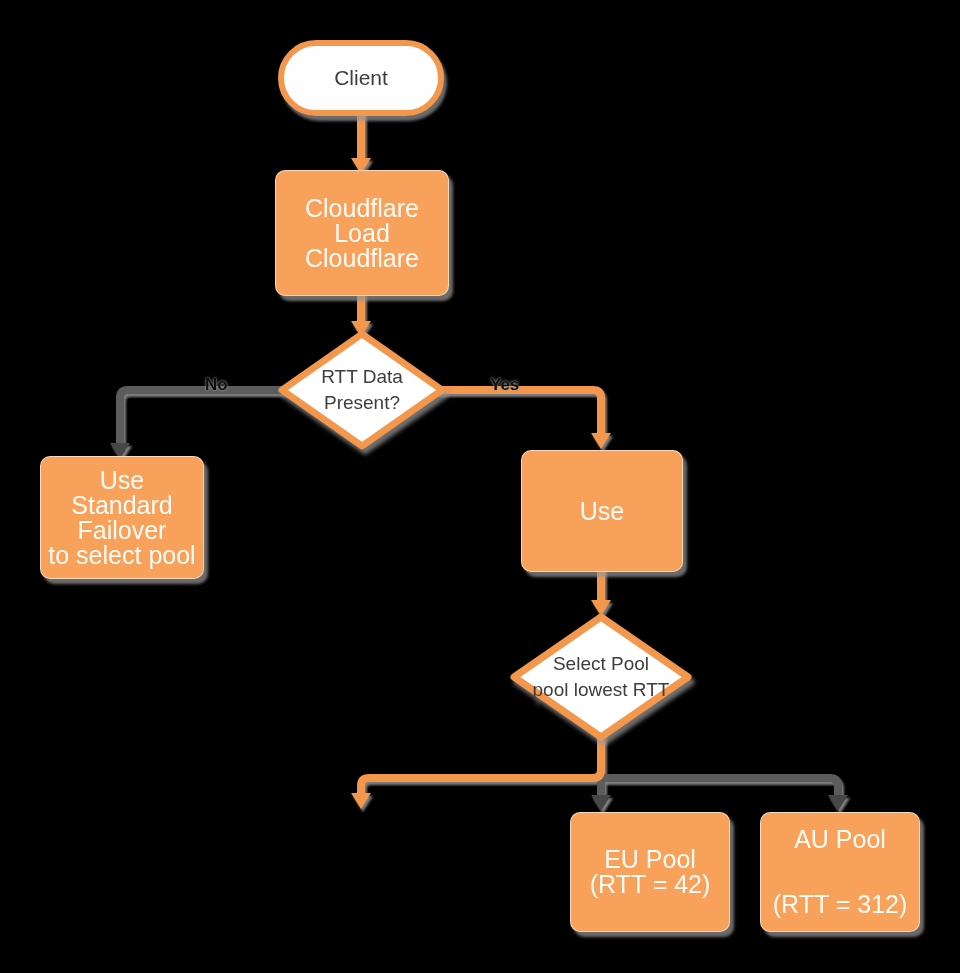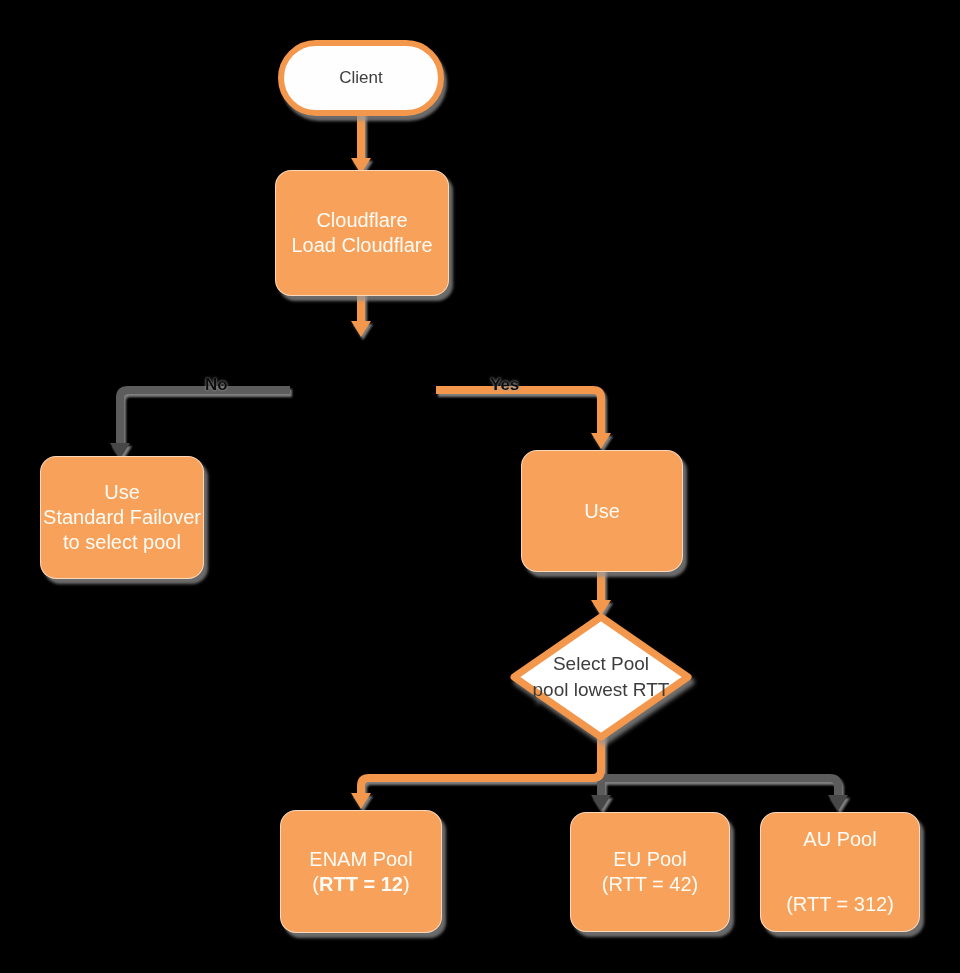--- a/index.html
+++ b/index.html
@@ -32,31 +32,31 @@
 
   
   .node{
     position:absolute;z-index:1;
     display:flex;flex-direction:column;align-items:center;justify-content:center;
     text-align:center;
   }
   .rect{
     background:var(--orange-fill);
     border:1.5px solid rgba(250,246,238,0.65);
-    border-radius:16px;
+    border-radius:10px;
     color:var(--text-light);
-    font-size:20px;line-height:25px;
+    font-size:25px;line-height:25px;
     box-shadow:4px 5px 3px rgba(148,148,148,0.72);
   }
   .pill{
     background:#FEFEFE;
     border:6px solid var(--orange-line);
     border-radius:40px;
     color:var(--text-dark);
-    font-size:17px;
+    font-size:21px;
     box-shadow:3px 5px 3px rgba(148,148,148,0.72);
   }
   #client{left:278px;top:40px;width:154px;height:64px;}
   #lb-box{left:275px;top:170px;width:172px;height:124px;}
   #failover-box{left:40px;top:456px;width:162px;height:121px;}
   #dynamic-box{left:521px;top:450px;width:160px;height:120px;}
   #enam-box{left:280px;top:810px;width:160px;height:121px;}
   #eu-box{left:522px;top:812px;width:158px;height:118px;margin-left:48px;}
   #au-box{left:760px;top:812px;width:158px;height:118px;gap:40px;}
 
@@ -116,45 +116,46 @@
 
   <div class="node pill" id="client">
     <div>Client</div>
   </div>
 
   <div class="node rect" id="lb-box">
     <div>Cloudflare</div>
     <div>Load Cloudflare</div>
   </div>
 
+  <div class="diamond-wrap" id="rtt-diamond">
+    <svg width="172" height="124" viewBox="0 0 172 124">
+      <polygon class="shape-fill" points="86,6 166,62 86,118 6,62"></polygon>
+    </svg>
+    <div class="diamond-label">RTT Data</div>
+    <div class="diamond-label">Present?</div>
+  </div>
 
   <div class="node rect" id="failover-box">
     <div>Use</div>
     <div>Standard Failover</div>
     <div>to select pool</div>
   </div>
 
   <div class="node rect" id="dynamic-box">
     <div>Use</div>
   </div>
 
   <div class="diamond-wrap" id="select-pool-diamond">
     <svg width="188" height="134" viewBox="0 0 188 134">
       <polygon class="shape-fill" points="94,7 181,67 94,127 7,67"></polygon>
     </svg>
     <div class="diamond-label">Select Pool</div>
     <div class="diamond-label">pool lowest RTT</div>
   </div>
 
-  <div class="node rect" id="enam-box">
-    <div>ENAM Pool</div>
-    <div>
-      <span>(</span><span class="bold-rtt">RTT = 12</span><span>)</span>
-    </div>
-  </div>
 
   <div class="node rect" id="eu-box">
     <div>EU Pool</div>
     <div>(RTT = 42)</div>
   </div>
 
   <div class="node rect" id="au-box">
     <div>AU Pool</div>
     <div>(RTT = 312)</div>
   </div>

